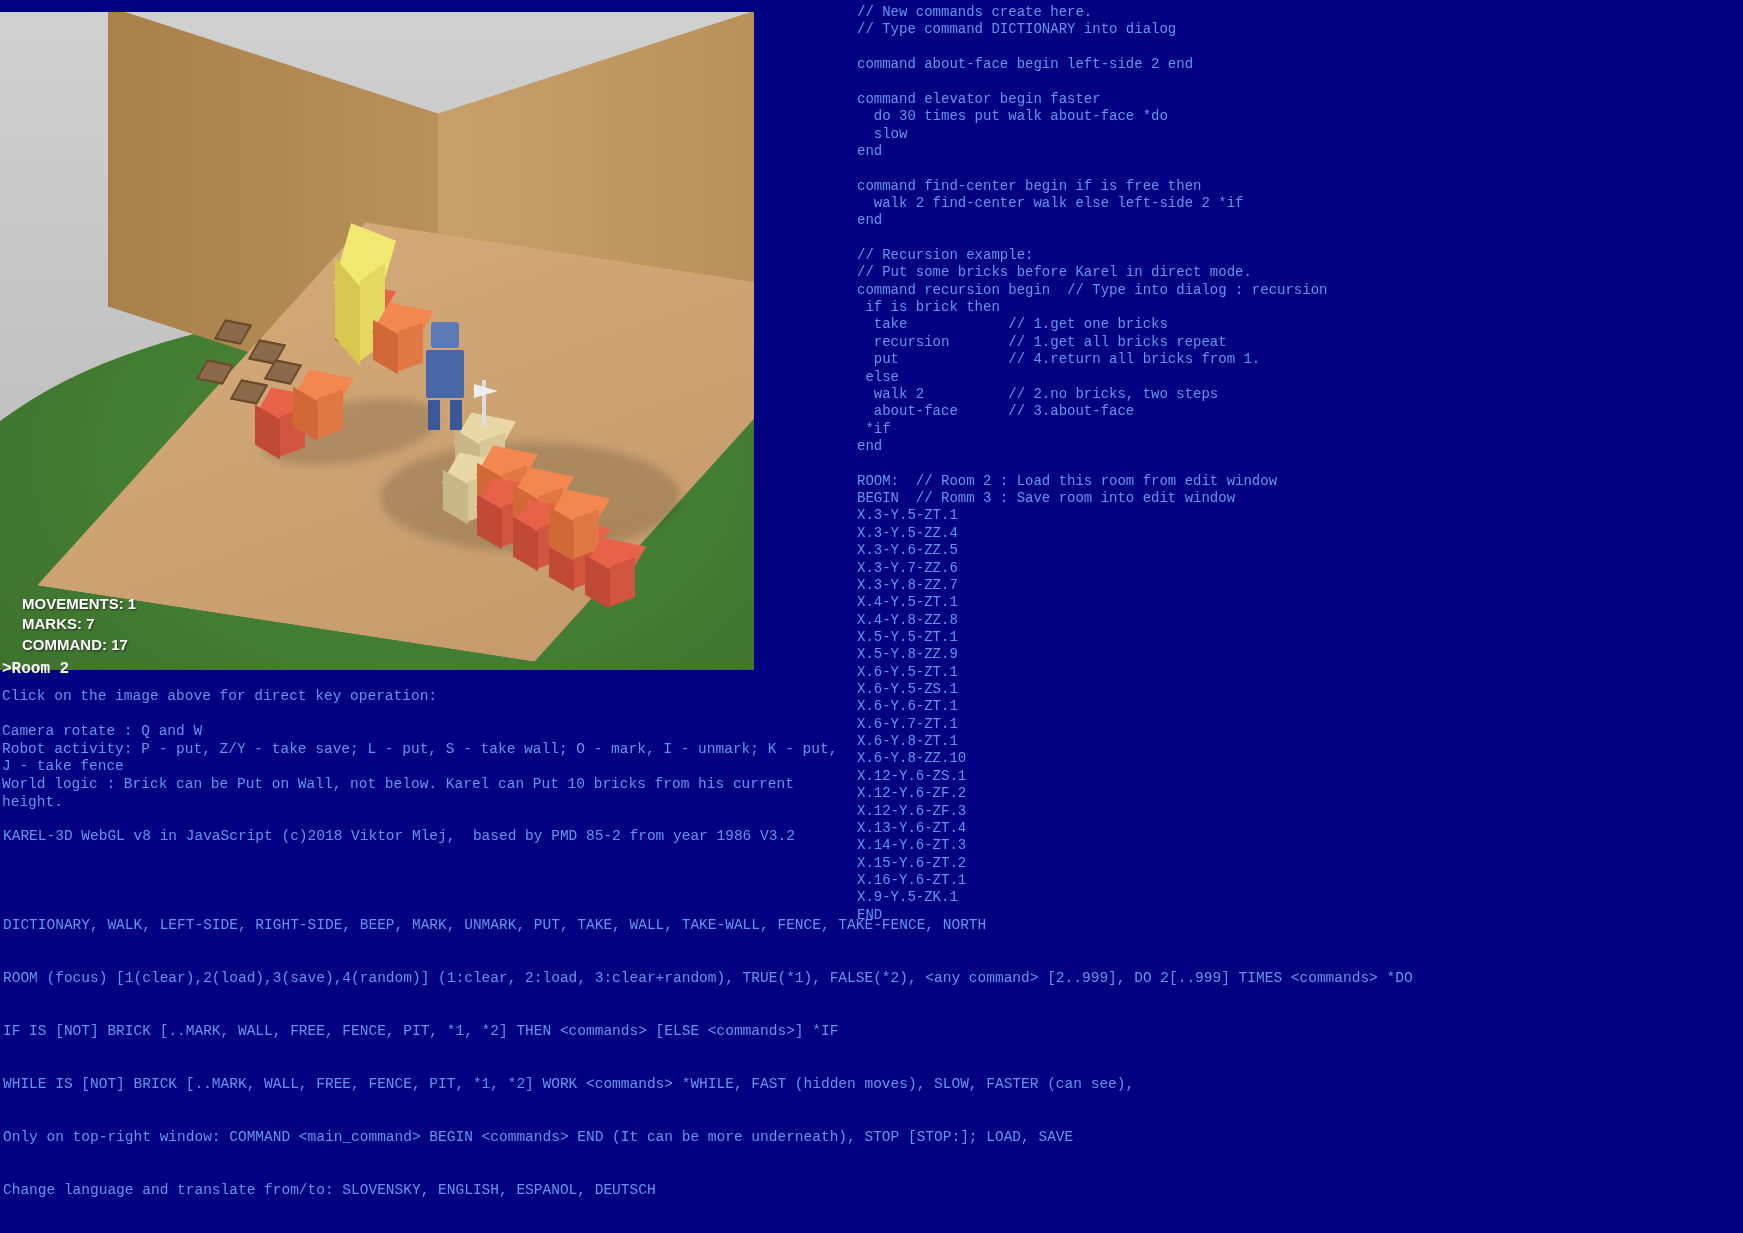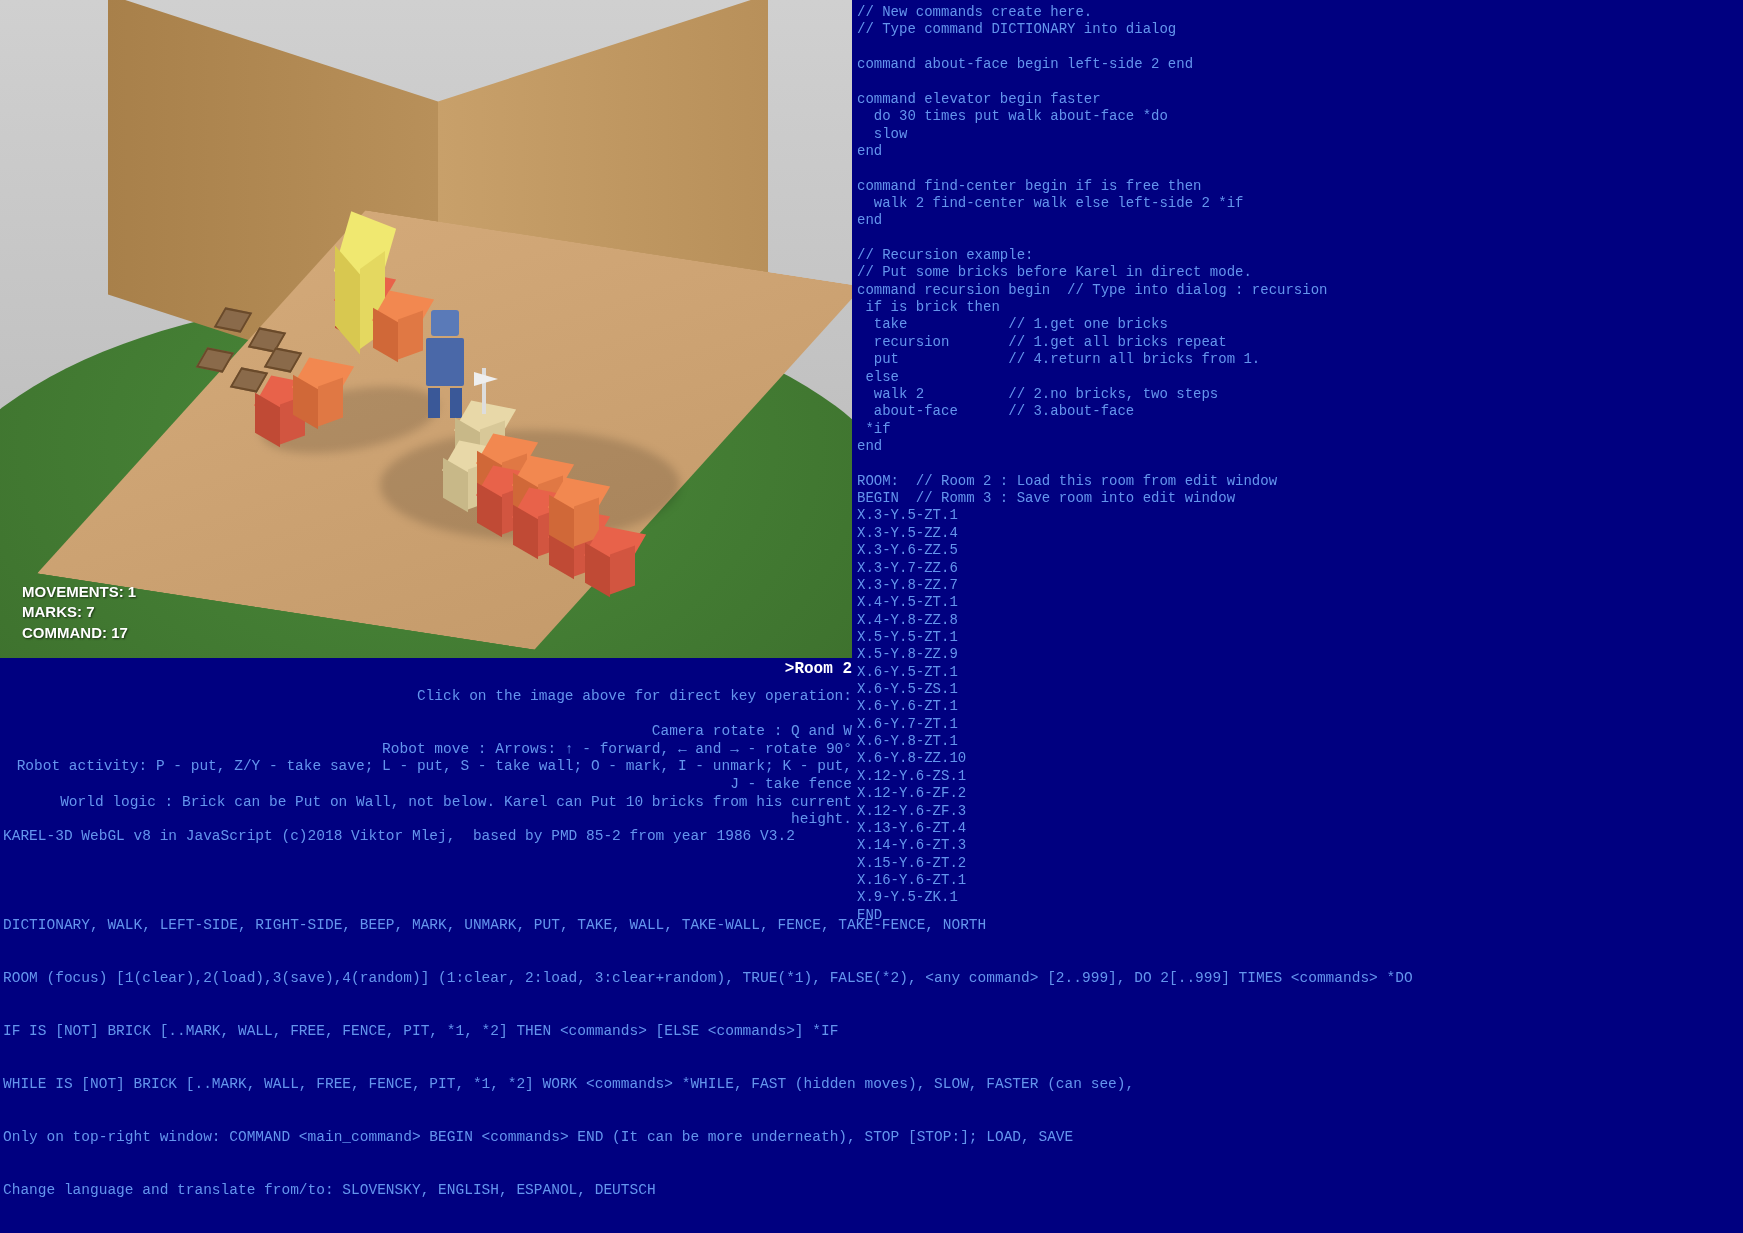--- a/index.html
+++ b/index.html
@@ -9,22 +9,22 @@
     color: #6495ED;
     width: 1743px;
     height: 1233px;
     overflow: hidden;
     position: relative;
   }
   
   .viewport {
     position: absolute;
     left: 0;
-    top: 0;
-    width: 852px;
+    top: 12px;
+    width: 754px;
     height: 658px;
     background: linear-gradient(to bottom, #d0d0d0, #b8b8b8);
     overflow: hidden;
   }
   
   .grass {
     position: absolute;
     left: -80px;
     top: 295px;
     width: 1000px;
@@ -178,21 +178,20 @@
     line-height: 1.35;
   }
   
   .console {
     position: absolute;
     left: 2px;
     top: 660px;
     width: 850px;
     font-size: 14.5px;
     line-height: 1.22;
-    text-align: right;
   }
   
   .console .prompt {
     color: #fff;
     font-weight: bold;
     font-size: 16px;
     margin-bottom: 8px;
   }
   
   .help {
@@ -332,21 +331,20 @@
     <div><span>MARKS:</span> <span>7</span></div>
     <div><span>COMMAND:</span> <span>17</span></div>
   </div>
 </div>
 
 <div class="console">
   <div class="prompt">&gt;Room 2</div>
   <div>Click on the image above for direct key operation:</div>
   <br>
   <div>Camera rotate : Q and W</div>
-  <div>Robot move    : Arrows: ↑ - forward, ← and → - rotate 90°</div>
   <div>Robot activity: P - put, Z/Y - take save; L - put, S - take wall; O - mark, I - unmark; K - put, J - take fence</div>
   <div>World logic   : Brick can be Put on Wall, not below. Karel can Put 10 bricks from his current height.</div>
 </div>
 
 <div class="help">
   <div>KAREL-3D WebGL v8 in JavaScript (c)2018 Viktor Mlej,  based by PMD 85-2 from year 1986 V3.2</div>
   <br>
   <div>DICTIONARY, WALK, LEFT-SIDE, RIGHT-SIDE, BEEP, MARK, UNMARK, PUT, TAKE, WALL, TAKE-WALL, FENCE, TAKE-FENCE, NORTH</div>
   <div>ROOM (focus) [1(clear),2(load),3(save),4(random)] (1:clear, 2:load, 3:clear+random), TRUE(*1), FALSE(*2), &lt;any command&gt; [2..999], DO 2[..999] TIMES &lt;commands&gt; *DO</div>
   <div>IF IS [NOT] BRICK [..MARK, WALL, FREE, FENCE, PIT, *1, *2] THEN &lt;commands&gt; [ELSE &lt;commands&gt;] *IF</div>

